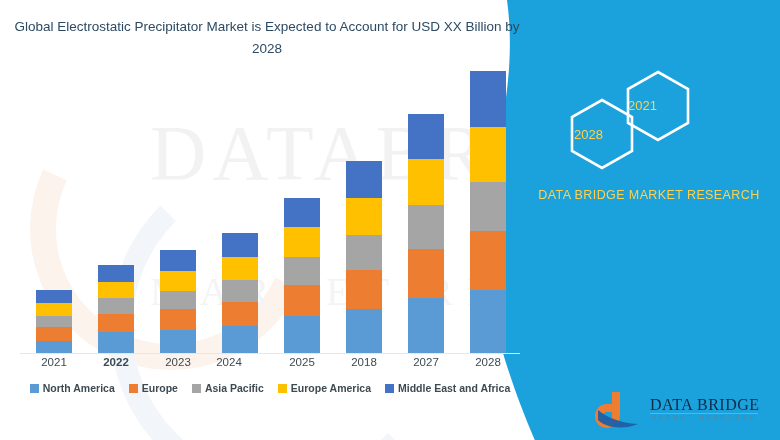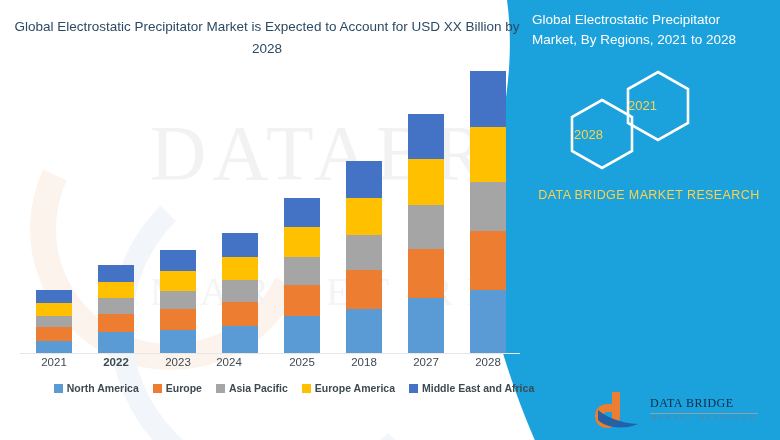--- a/index.html
+++ b/index.html
@@ -123,21 +123,21 @@
     width: 176px;
     height: 44px;
     z-index: 4;
   }
   .logo-text {
     position: absolute;
     left: 56px;
     top: 6px;
     color: #0f2b46;
     font-family: "Liberation Serif", serif;
-    font-size: 12px;
+    font-size: 16px;
     letter-spacing: .5px;
   }
   .logo-sub {
     position: absolute;
     left: 57px;
     top: 24px;
     color: #6d7f8c;
     font-size: 6px;
     letter-spacing: 3.1px;
   }
@@ -209,21 +209,20 @@
     position: absolute;
     left: 0;
     top: 378px;
     width: 540px;
     height: 20px;
     display: flex;
     justify-content: center;
     align-items: center;
     gap: 14px;
     z-index: 5;
-    margin-left: 24px;
   }
   .legend-item {
     display: flex;
     align-items: center;
     gap: 4px;
     font-size: 10.5px;
     color: #3d4a52;
     font-weight: bold;
   }
   .swatch {
@@ -341,21 +340,20 @@
     </div>
 
   <div class="panel">
     <svg width="300" height="440" viewBox="0 0 300 440" aria-hidden="true">
       <path d="M 27 0 L 300 0 L 300 440 L 55 440 C 55 440 5 330 5 250 C 5 170 40 95 27 0 Z" fill="#1BA1DC"></path>
     </svg>
   </div>
 
   <div class="panel" style="pointer-events:none;">
     <div class="panel-content">
-      <div class="panel-title">Global Electrostatic Precipitator Market, By Regions, 2021 to 2028</div>
 
       <div class="hexwrap">
         <svg width="300" height="200" viewBox="0 0 300 200" aria-hidden="true">
           <polygon points="178,72 208,89 208,123 178,140 148,123 148,89" fill="none" stroke="#ffffff" stroke-width="2.6"></polygon>
           <polygon points="122,100 152,117 152,151 122,168 92,151 92,117" fill="none" stroke="#ffffff" stroke-width="2.6"></polygon>
         </svg>
         <div class="hex-label hex-2028">2028</div>
         <div class="hex-label hex-2021">2021</div>
       </div>
 

